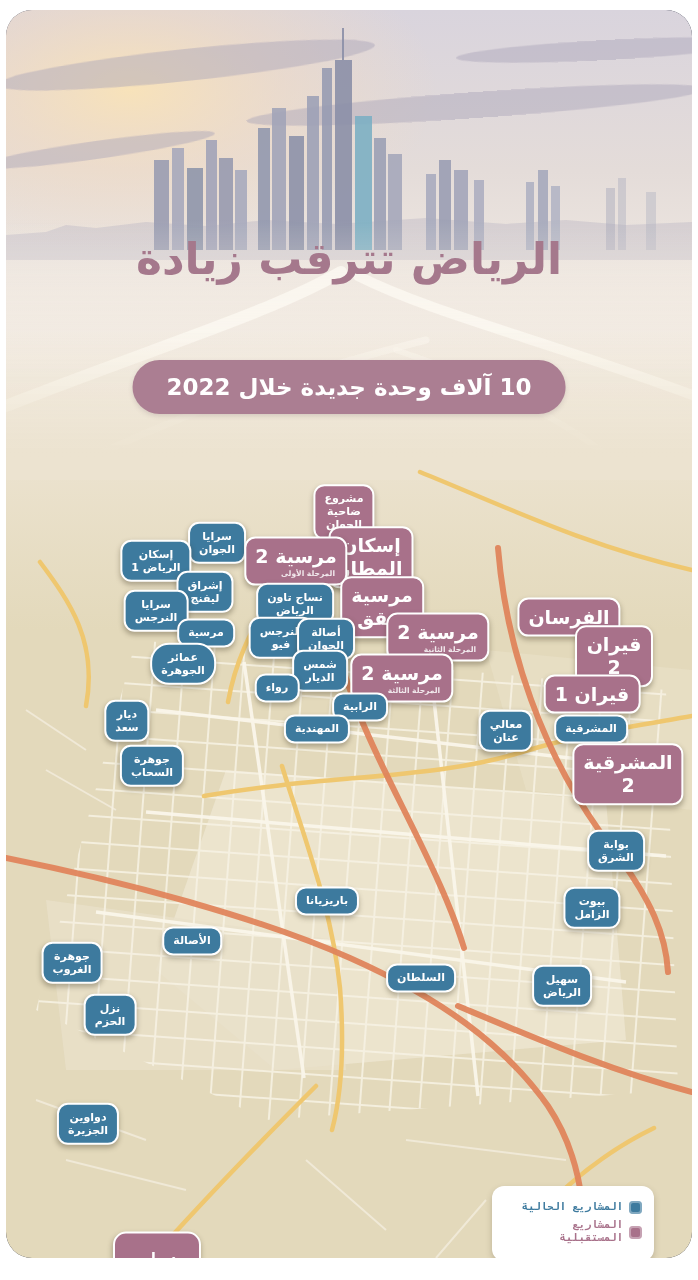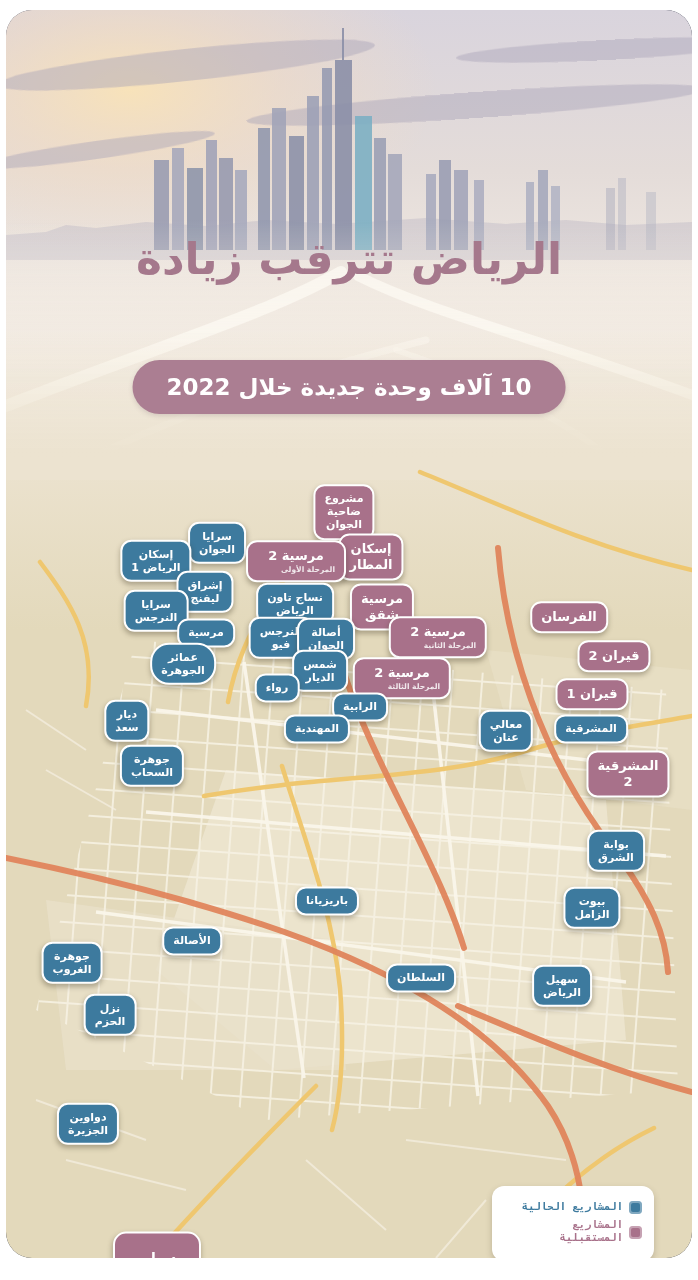--- a/index.html
+++ b/index.html
@@ -42,21 +42,21 @@
     position:absolute;transform:translate(-50%,-50%);
     border:2.5px solid #ffffff;border-radius:11px;color:#ffffff;
     font-weight:bold;font-size:11px;line-height:1.2;text-align:center;
     padding:6px 9px;box-shadow:0 3px 5px rgba(70,60,40,.35);
     direction:rtl;white-space:nowrap;
   }
   .label .t{white-space:pre-line;}
   .label .s{font-size:7.5px;font-weight:bold;opacity:.85;margin-top:1px;margin-left:24px;}
   .label.current{background:#3d7a9e;}
   .label.future{background:#a8718a;}
-  .label.md .t{font-size:13px;}
+  .label.md .t{font-size:19px;}
   .label.lg{padding:16px 22px;border-radius:13px;}
   .label.lg .t{font-size:14px;}
   
   .legend{
     position:absolute;left:486px;top:1176px;width:138px;z-index:9;
     background:#ffffff;border-radius:12px;padding:11px 12px;
     box-shadow:0 3px 6px rgba(70,60,40,.25);direction:rtl;
   }
   .legend-row{display:flex;align-items:center;gap:6px;margin:4px 0;}
   .legend-swatch{

